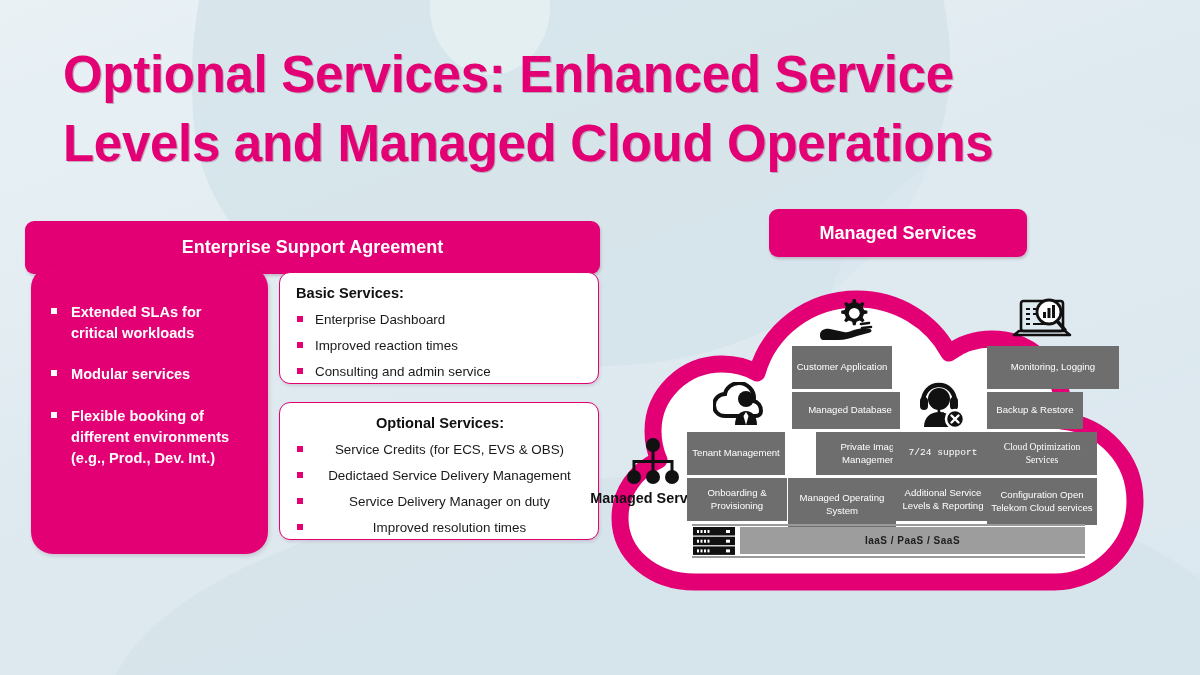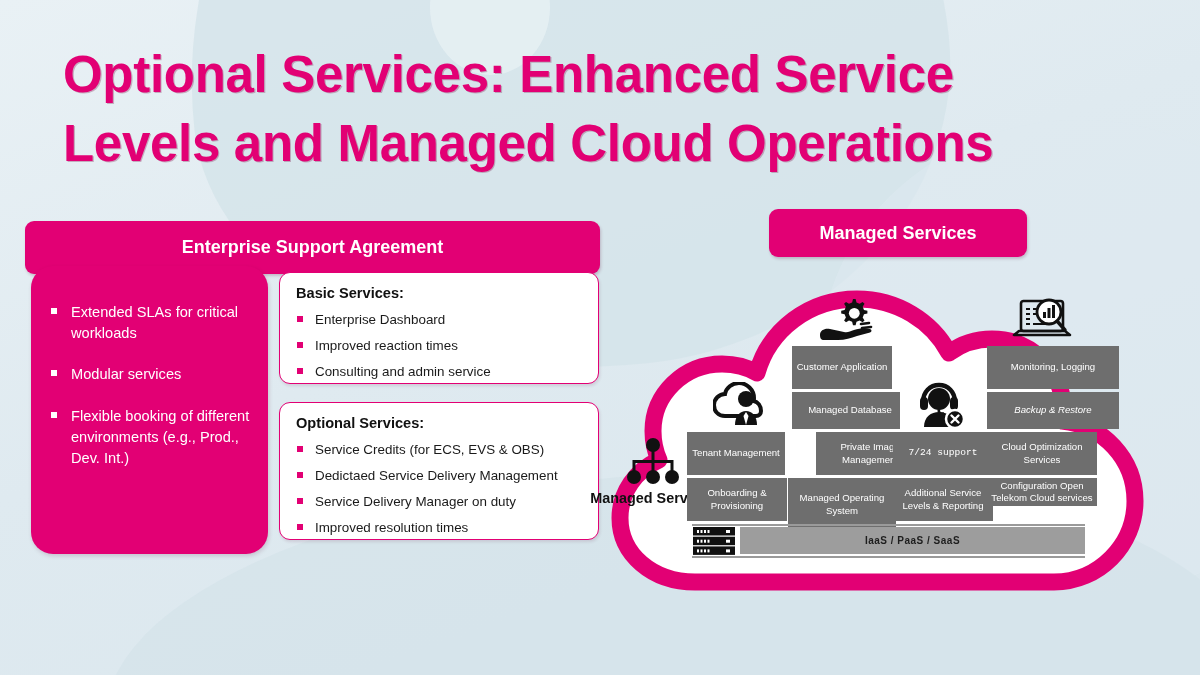--- a/index.html
+++ b/index.html
@@ -74,21 +74,21 @@
     background: #e20074; color: #fff;
     border-radius: 22px;
     padding: 36px 16px 0 18px;
     box-shadow: 1px 2px 4px rgba(90,20,60,.18);
   }
   #left-panel ul { list-style: none; }
   #left-panel li {
     position: relative;
     padding-left: 22px;
     margin-bottom: 21px;
-    font-size: 14.6px; font-weight: normal;
+    font-size: 14.6px; font-weight: bold;
     line-height: 1.42;
   }
   #left-panel li::before {
     content: ""; position: absolute; left: 2px; top: 6px;
     width: 6px; height: 6px; background: #fff;
   }
 
   
   .card {
     position: absolute;
@@ -108,21 +108,21 @@
     padding-left: 19px;
     margin-bottom: 10px;
     font-size: 13.4px; color: #1a1a1a; line-height: 1.2;
   }
   .card li:last-child { margin-bottom: 2px; }
   .card li::before {
     content: ""; position: absolute; left: 1px; top: 4px;
     width: 6px; height: 6px; background: #e20074;
   }
   #basic-card    { left: 279px; top: 272px; width: 320px; }
-  #optional-card { left: 279px; top: 402px; width: 320px; }
+  #optional-card { left: 279px; top: 402px; width: 320px; text-align: center; }
 
   
   #cloud-wrap {
     position: absolute; left: 580px; top: 252px;
     width: 620px; height: 375px;
   }
   #cloud-svg { position: absolute; inset: 0; width: 100%; height: 100%; }
 
   #cloud-content { position: absolute; inset: 0; }
 
@@ -304,23 +304,23 @@
           <rect x="22" y="16" width="10" height="2" fill="#111"></rect>
           <rect x="22" y="26" width="18" height="2" fill="#111"></rect>
           <circle cx="38" cy="15" r="12" fill="#fff" stroke="#111" stroke-width="2.8"></circle>
           <rect x="32" y="15" width="3" height="6" fill="#111"></rect>
           <rect x="36.5" y="11" width="3" height="10" fill="#111"></rect>
           <rect x="41" y="8" width="3" height="13" fill="#111"></rect>
           <path d="M46 24 L54 33" stroke="#111" stroke-width="3.4" stroke-linecap="round"></path>
         </svg>
       </div>
       <div class="gbox" style="left:407px; top:94px; width:132px; height:43px;">Monitoring, Logging</div>
-      <div class="gbox" style="left:407px; top:140px; width:132px; height:37px;font-style:italic;">Backup &amp; Restore</div>
-      <div class="gbox" style="left:407px; top:180px; width:110px; height:43px;">Cloud Optimization Services</div>
-      <div class="gbox" style="left:407px; top:226px; width:110px; height:28px;">Configuration Open Telekom Cloud services</div>
+      <div class="gbox" style="left:407px; top:140px; width:96px; height:37px;">Backup &amp; Restore</div>
+      <div class="gbox" style="left:407px; top:180px; width:110px; height:43px;font-family:Liberation Serif, serif;">Cloud Optimization Services</div>
+      <div class="gbox" style="left:407px; top:226px; width:110px; height:47px;">Configuration Open Telekom Cloud services</div>
 
       <div id="iaas-row">
         <div class="rule top"></div>
         <svg width="44" height="30" viewBox="0 0 44 30" class="svg-icon" style="position:absolute;left:0;top:2px;">
           <rect x="1" y="1" width="42" height="8.5" fill="#111"></rect>
           <rect x="1" y="10.7" width="42" height="8.5" fill="#111"></rect>
           <rect x="1" y="20.4" width="42" height="8.5" fill="#111"></rect>
           <g fill="#fff">
             <rect x="5" y="4" width="2" height="3"></rect>
               <rect x="8.5" y="4" width="2" height="3"></rect>

